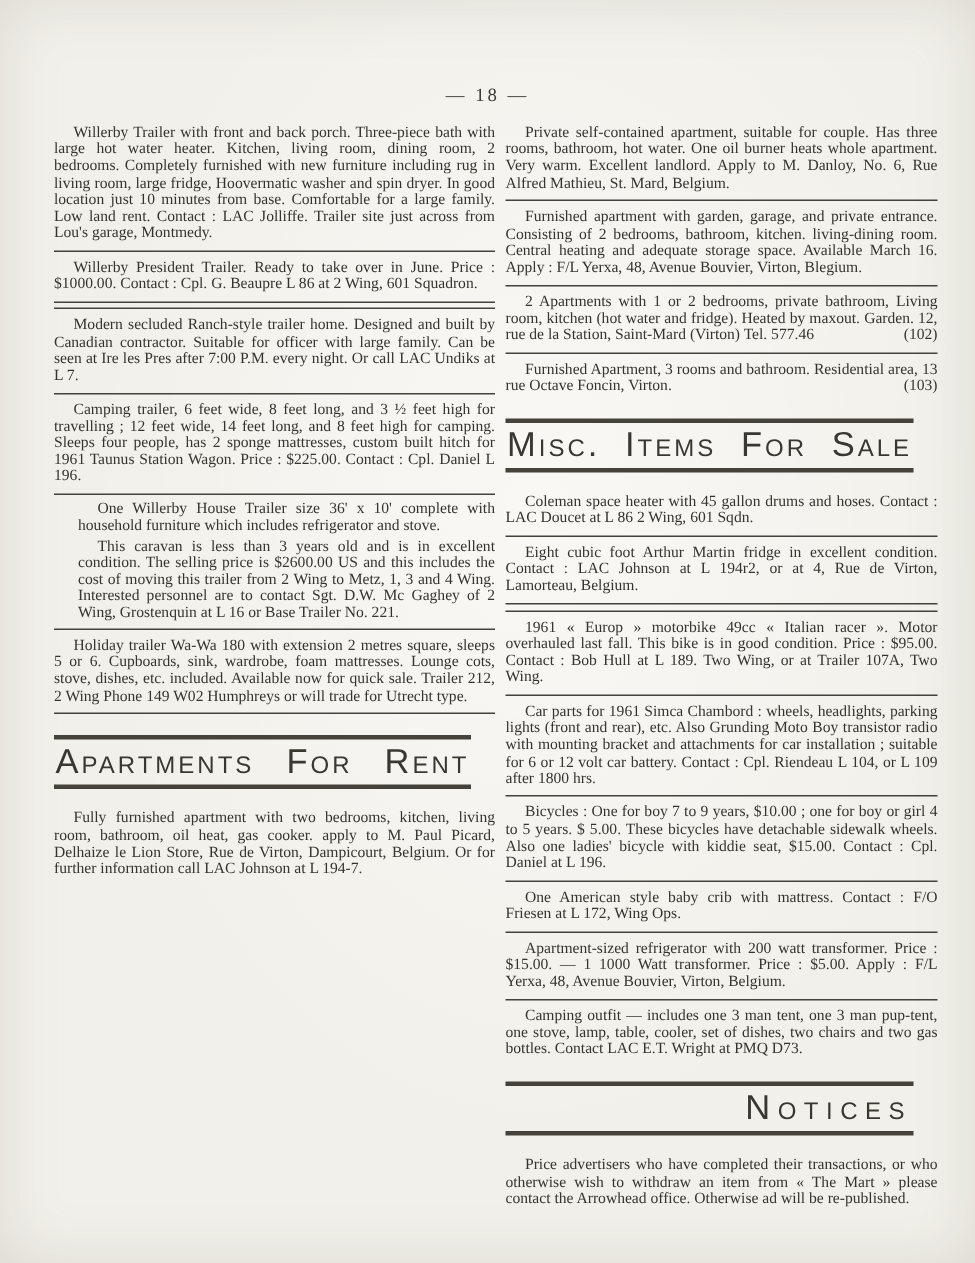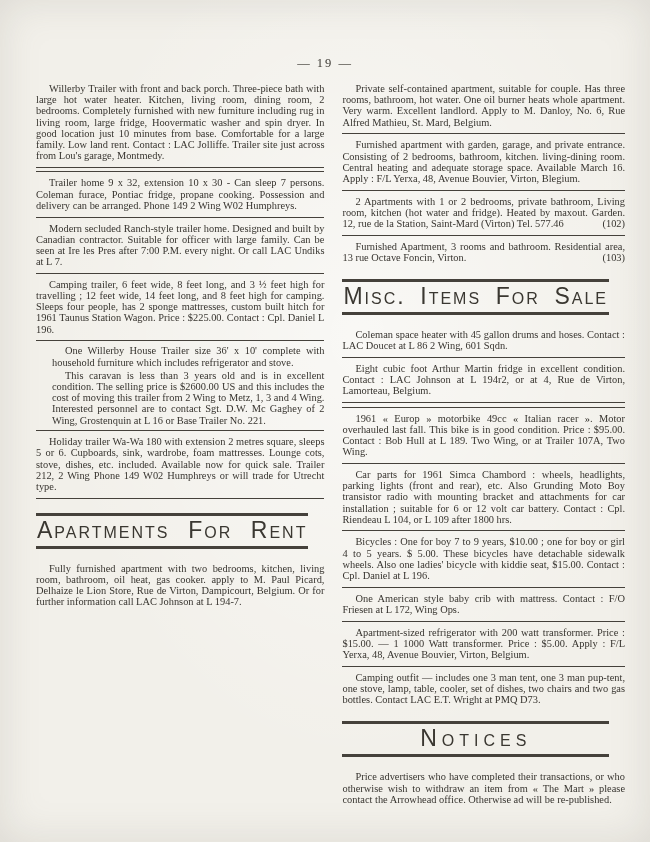--- a/index.html
+++ b/index.html
@@ -21,21 +21,21 @@
   }
   .page-number{
     margin-top:56px;
     text-align:center;
     font-size:12.5px;
     letter-spacing:2px;
     color:#3c3933;
   }
   .columns{
     display:flex;
-    gap:18px;
+    gap:7px;
     padding:10px 25px 0 36px;
     align-items:flex-start;
   }
   .col{font-size:10.4px;line-height:11.2px;text-align:justify;}
   .col-left{width:294px;}
   .col-right{width:288px;}
   p.ad{margin:0;padding:2px 0;text-indent:13px;position:relative;}
   .ad-group p.ad{padding:1px 0;margin-left:16px;}
   .rule{
     border:none;border-top:1.5px solid var(--rule);
@@ -52,38 +52,38 @@
     margin:14px 16px 12px 0;
     font-family:"Liberation Sans","DejaVu Sans",sans-serif;
     font-variant:small-caps;
     font-size:23px;
     line-height:24px;
     letter-spacing:2px;
     color:#3a3731;
     font-weight:400;
   }
   .section-heading .spread{display:block;text-align:justify;text-align-last:justify;}
-  .section-heading .center{display:block;text-align:center;letter-spacing:5px;}
+  .section-heading .center{display:block;text-align:right;letter-spacing:5px;}
 </style>
 </head>
 <body>
 
 <div class="page">
 
-  <div class="page-number">— 19 —</div>
+  <div class="page-number">— 18 —</div>
 
   <div class="columns">
 
     <div class="col col-left">
       <p class="ad">Willerby Trailer with front and back porch. Three-piece bath with large hot water heater. Kitchen, living room, dining room, 2 bedrooms. Completely furnished with new furniture including rug in living room, large fridge, Hoovermatic washer and spin dryer. In good location just 10 minutes from base. Comfortable for a large family. Low land rent. Contact : LAC Jolliffe. Trailer site just across from Lou's garage, Montmedy.</p>
       <div class="rule"></div>
 
+      <p class="ad">Willerby President Trailer. Ready to take over in June. Price : $1000.00. Contact : Cpl. G. Beaupre L 86 at 2 Wing, 601 Squadron.</p>
       <div class="rule"></div>
 
-      <p class="ad">Trailer home 9 x 32, extension 10 x 30 - Can sleep 7 persons. Coleman furace, Pontiac fridge, propane cooking. Possession and delivery can be arranged. Phone 149 2 Wing W02 Humphreys.</p>
       <div class="rule"></div>
 
       <p class="ad">Modern secluded Ranch-style trailer home. Designed and built by Canadian contractor. Suitable for officer with large family. Can be seen at Ire les Pres after 7:00 P.M. every night. Or call LAC Undiks at L 7.</p>
       <div class="rule"></div>
 
       <p class="ad">Camping trailer, 6 feet wide, 8 feet long, and 3 ½ feet high for travelling ; 12 feet wide, 14 feet long, and 8 feet high for camping. Sleeps four people, has 2 sponge mattresses, custom built hitch for 1961 Taunus Station Wagon. Price : $225.00. Contact : Cpl. Daniel L 196.</p>
       <div class="rule"></div>
 
       <div class="ad-group">
         <p class="ad">One Willerby House Trailer size 36' x 10' complete with household furniture which includes refrigerator and stove.</p>

